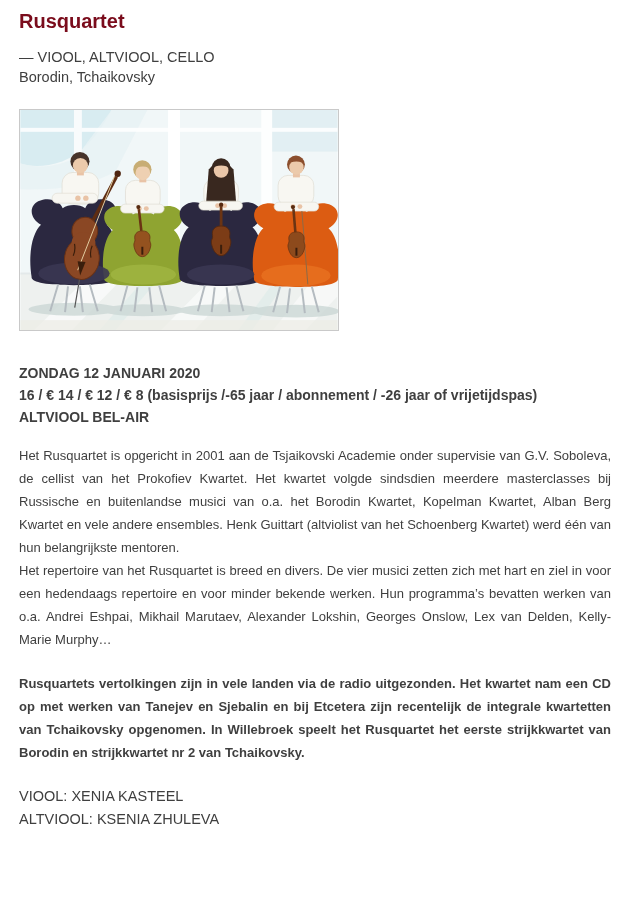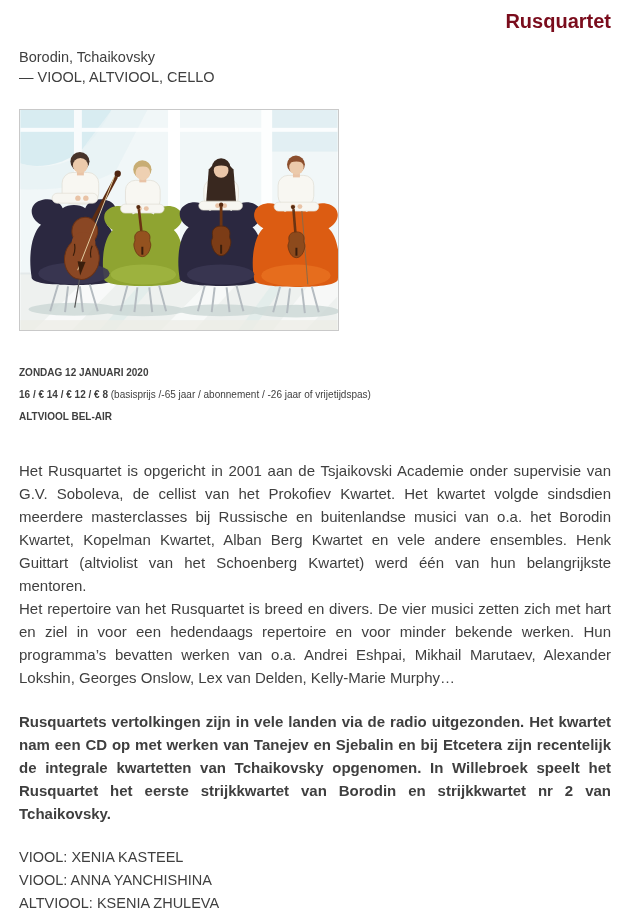--- a/index.html
+++ b/index.html
@@ -11,69 +11,68 @@
   }
   body { width: 630px; min-height: 922px; }
   .content { padding: 9px 19px 0 19px; }
 
   .page-title {
     margin: 0;
     font-size: 20px;
     line-height: 24px;
     font-weight: bold;
     color: #7a0c1c;
-    text-align: right;
   }
   .subtitle-block {
     margin-top: 14px;
     font-size: 14.5px;
     line-height: 20px;
   }
   .photo-frame {
     margin-top: 22px;
     width: 320px;
     height: 222px;
     border: 1px solid #c9c9c9;
     background: #ffffff;
   }
   .photo-frame svg { display: block; }
 
   .event-block {
     margin-top: 31px;
-    font-size: 10px;
+    font-size: 14px;
     line-height: 22px;
     font-weight: bold;
   }
-  .event-block .light { font-weight: normal; margin-top: 28px; }
+  .event-block .light { font-weight: bold; margin-top: 28px; }
 
   .article {
-    margin-top: 31px;
-    font-size: 15px;
+    margin-top: 16px;
+    font-size: 13px;
     line-height: 23px;
     text-align: justify;
   }
   .article p { margin: 0; }
   .article p.gap-before { margin-top: 21px; font-weight: bold; }
 
   .musicians {
     margin-top: 21px;
     font-size: 14.5px;
     line-height: 23px;
   }
 </style>
 </head>
 <body>
 
 <div class="content">
 
   <h1 class="page-title">Rusquartet</h1>
 
   <div class="subtitle-block">
+    <div>— VIOOL, ALTVIOOL, CELLO</div>
     <div>Borodin, Tchaikovsky</div>
-    <div>— VIOOL, ALTVIOOL, CELLO</div>
   </div>
 
   <div class="photo-frame" title="Vier musici van het Rusquartet in witte blouses achter vleugelstoelen (donkerblauw, groen, donkerblauw, oranje) met cello, violen en altviool voor een raam">
     <svg width="318" height="220" viewBox="0 0 320 222" role="img">
       <defs>
         <path id="wingchair" d="M-45,52 C-49,18 -44,-12 -35,-23 C-46,-31 -49,-49 -38,-57 C-27,-64 -15,-58 -12,-47 C-6,-53 6,-53 12,-47 C15,-58 27,-64 38,-57 C49,-49 46,-31 35,-23 C44,-12 49,18 45,52 C46,60 28,64 0,64 C-28,64 -46,60 -45,52 Z"></path>
         <path id="violinbody" d="M0,-13 C-6,-13 -8.5,-9 -7.5,-4.5 C-7,-2 -9,-1 -8.5,2 C-7.5,8 -4.5,13 0,13 C4.5,13 7.5,8 8.5,2 C9,-1 7,-2 7.5,-4.5 C8.5,-9 6,-13 0,-13 Z"></path>
       </defs>
 
       <g>
@@ -210,18 +209,17 @@
   </div>
 
   <div class="article">
     <p>Het Rusquartet is opgericht in 2001 aan de Tsjaikovski Academie onder supervisie van G.V. Soboleva, de cellist van het Prokofiev Kwartet. Het kwartet volgde sindsdien meerdere masterclasses bij Russische en buitenlandse musici van o.a. het Borodin Kwartet, Kopelman Kwartet, Alban Berg Kwartet en vele andere ensembles. Henk Guittart (altviolist van het Schoenberg Kwartet) werd één van hun belangrijkste mentoren.</p>
     <p>Het repertoire van het Rusquartet is breed en divers. De vier musici zetten zich met hart en ziel in voor een hedendaags repertoire en voor minder bekende werken. Hun programma’s bevatten werken van o.a. Andrei Eshpai, Mikhail Marutaev, Alexander Lokshin, Georges Onslow, Lex van Delden, Kelly-Marie Murphy…</p>
     <p class="gap-before">Rusquartets vertolkingen zijn in vele landen via de radio uitgezonden. Het kwartet nam een CD op met werken van Tanejev en Sjebalin en bij Etcetera zijn recentelijk de integrale kwartetten van Tchaikovsky opgenomen. In Willebroek speelt het Rusquartet het eerste strijkkwartet van Borodin en strijkkwartet nr 2 van Tchaikovsky.</p>
   </div>
 
   <div class="musicians">
     <div>VIOOL: XENIA KASTEEL</div>
-    <div>VIOOL: ANNA YANCHISHINA</div>
     <div>ALTVIOOL: KSENIA ZHULEVA</div>
 
   </div>
 
 </div>
 
 </body></html>

